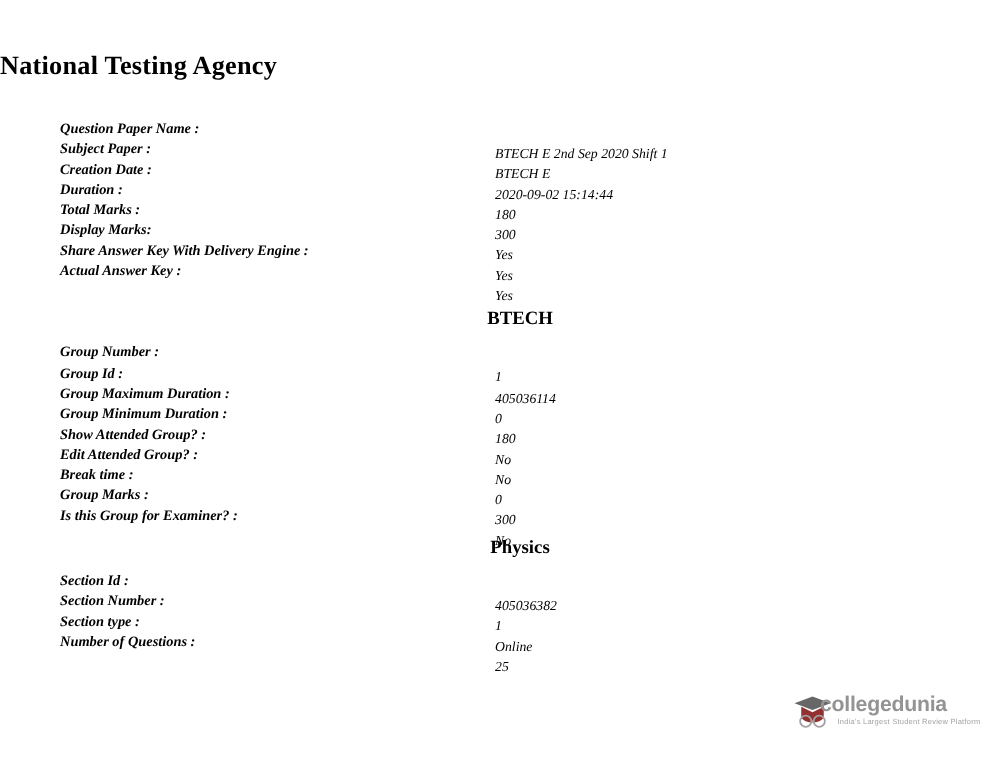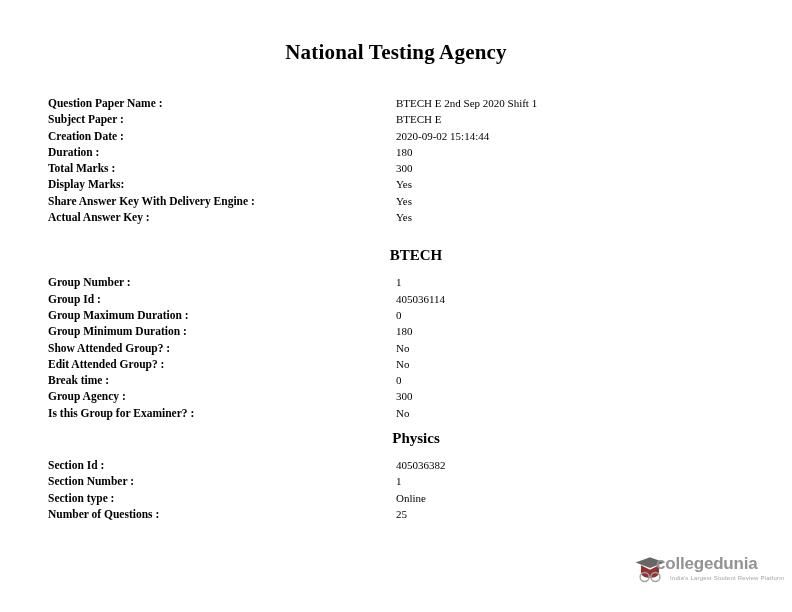--- a/index.html
+++ b/index.html
@@ -15,42 +15,42 @@
     position: relative;
     overflow: hidden;
   }
   .page {
     position: relative;
     width: 792px;
     height: 612px;
     box-sizing: border-box;
   }
   .doc-title {
-    text-align: center;
     font-size: 21px;
     font-weight: bold;
     margin: 0;
     padding-top: 40px;
     letter-spacing: 0.2px;
   }
   .section-heading {
     text-align: center;
     font-size: 15px;
     font-weight: bold;
     margin: 0;
     padding-left: 40px;
   }
   .kv-block {
     position: relative;
   }
   .kv-row {
     display: flex;
-    align-items: flex-end;
+    align-items: flex-start;
     line-height: 16.3px;
     height: 16.3px;
+    font-style: italic;
   }
   .kv-label {
     width: 396px;
     padding-left: 48px;
     box-sizing: border-box;
     font-size: 11.5px;
     font-weight: bold;
     white-space: nowrap;
   }
   .kv-value {
@@ -175,21 +175,21 @@
       </div>
       <div class="kv-row">
         <div class="kv-label">Edit Attended Group? :</div>
         <div class="kv-value">No</div>
       </div>
       <div class="kv-row">
         <div class="kv-label">Break time :</div>
         <div class="kv-value">0</div>
       </div>
       <div class="kv-row">
-        <div class="kv-label">Group Agency :</div>
+        <div class="kv-label">Group Marks :</div>
         <div class="kv-value">300</div>
       </div>
       <div class="kv-row">
         <div class="kv-label">Is this Group for Examiner? :</div>
         <div class="kv-value">No</div>
       </div>
     </div>
 
   <h2 class="section-heading block-header-physics">Physics</h2>
 

